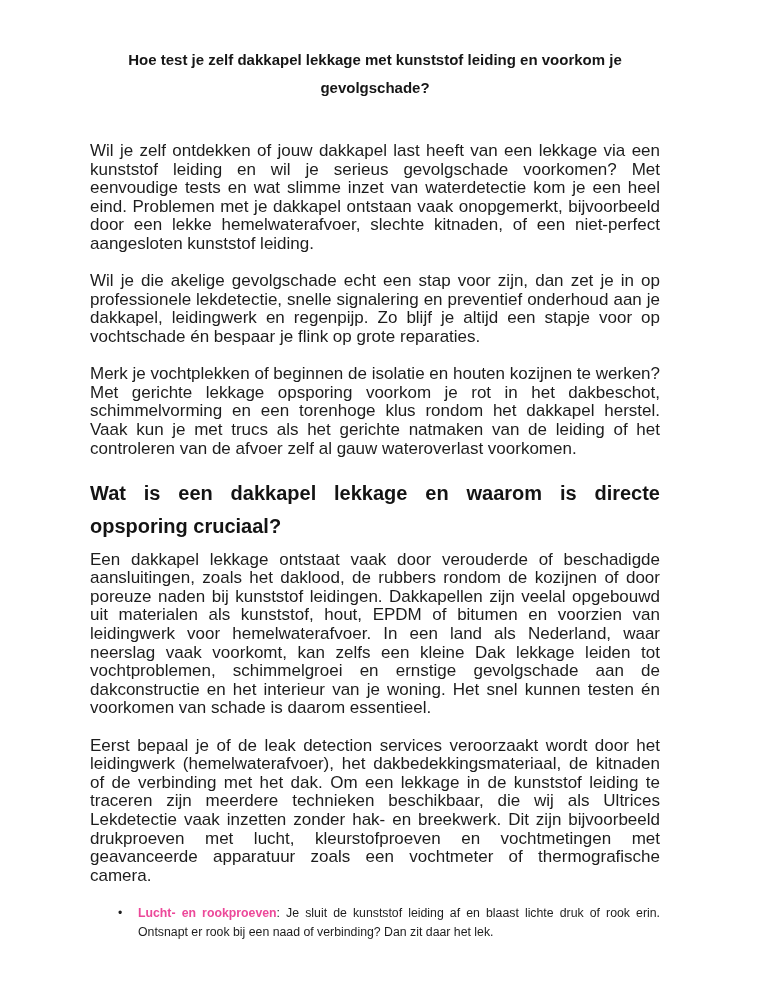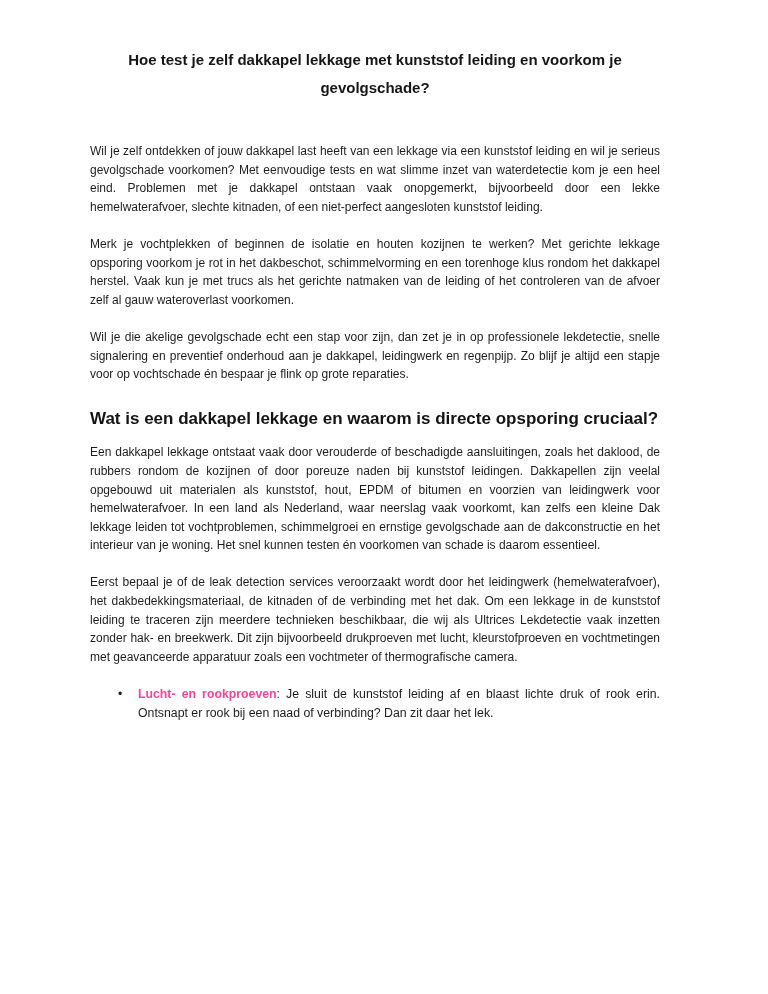--- a/index.html
+++ b/index.html
@@ -21,29 +21,29 @@
   }
   .doc-title {
     font-size: 15px;
     line-height: 28px;
     font-weight: 700;
     text-align: center;
     color: #161616;
     margin: 0 0 40px 0;
   }
   .body-text {
-    font-size: 12px;
+    font-size: 17px;
     line-height: 18.6px;
     text-align: justify;
     text-justify: inter-word;
     margin: 0 0 18.6px 0;
     color: #1d1d1d;
   }
   .section-heading {
-    font-size: 17px;
+    font-size: 20px;
     line-height: 33px;
     font-weight: 700;
     text-align: justify;
     color: #141414;
     margin: 14px 0 8px 0;
   }
   .bullet-list {
     list-style: none;
     margin: 0;
     padding: 0;
@@ -71,23 +71,23 @@
 </style>
 </head>
 <body>
 
 <div class="page">
 
   <h1 class="doc-title">Hoe test je zelf dakkapel lekkage met kunststof leiding en voorkom je gevolgschade?</h1>
 
   <p class="body-text">Wil je zelf ontdekken of jouw dakkapel last heeft van een lekkage via een kunststof leiding en wil je serieus gevolgschade voorkomen? Met eenvoudige tests en wat slimme inzet van waterdetectie kom je een heel eind. Problemen met je dakkapel ontstaan vaak onopgemerkt, bijvoorbeeld door een lekke hemelwaterafvoer, slechte kitnaden, of een niet-perfect aangesloten kunststof leiding.</p>
 
+  <p class="body-text">Wil je die akelige gevolgschade echt een stap voor zijn, dan zet je in op professionele lekdetectie, snelle signalering en preventief onderhoud aan je dakkapel, leidingwerk en regenpijp. Zo blijf je altijd een stapje voor op vochtschade én bespaar je flink op grote reparaties.</p>
+
   <p class="body-text">Merk je vochtplekken of beginnen de isolatie en houten kozijnen te werken? Met gerichte lekkage opsporing voorkom je rot in het dakbeschot, schimmelvorming en een torenhoge klus rondom het dakkapel herstel. Vaak kun je met trucs als het gerichte natmaken van de leiding of het controleren van de afvoer zelf al gauw wateroverlast voorkomen.</p>
-
-  <p class="body-text">Wil je die akelige gevolgschade echt een stap voor zijn, dan zet je in op professionele lekdetectie, snelle signalering en preventief onderhoud aan je dakkapel, leidingwerk en regenpijp. Zo blijf je altijd een stapje voor op vochtschade én bespaar je flink op grote reparaties.</p>
 
   <h2 class="section-heading">Wat is een dakkapel lekkage en waarom is directe opsporing cruciaal?</h2>
 
   <p class="body-text">Een dakkapel lekkage ontstaat vaak door verouderde of beschadigde aansluitingen, zoals het daklood, de rubbers rondom de kozijnen of door poreuze naden bij kunststof leidingen. Dakkapellen zijn veelal opgebouwd uit materialen als kunststof, hout, EPDM of bitumen en voorzien van leidingwerk voor hemelwaterafvoer. In een land als Nederland, waar neerslag vaak voorkomt, kan zelfs een kleine Dak lekkage leiden tot vochtproblemen, schimmelgroei en ernstige gevolgschade aan de dakconstructie en het interieur van je woning. Het snel kunnen testen én voorkomen van schade is daarom essentieel.</p>
 
 
   <p class="body-text">Eerst bepaal je of de leak detection services veroorzaakt wordt door het leidingwerk (hemelwaterafvoer), het dakbedekkingsmateriaal, de kitnaden of de verbinding met het dak. Om een lekkage in de kunststof leiding te traceren zijn meerdere technieken beschikbaar, die wij als Ultrices Lekdetectie vaak inzetten zonder hak- en breekwerk. Dit zijn bijvoorbeeld drukproeven met lucht, kleurstofproeven en vochtmetingen met geavanceerde apparatuur zoals een vochtmeter of thermografische camera.</p>
 
   <ul class="bullet-list">
     <li>

